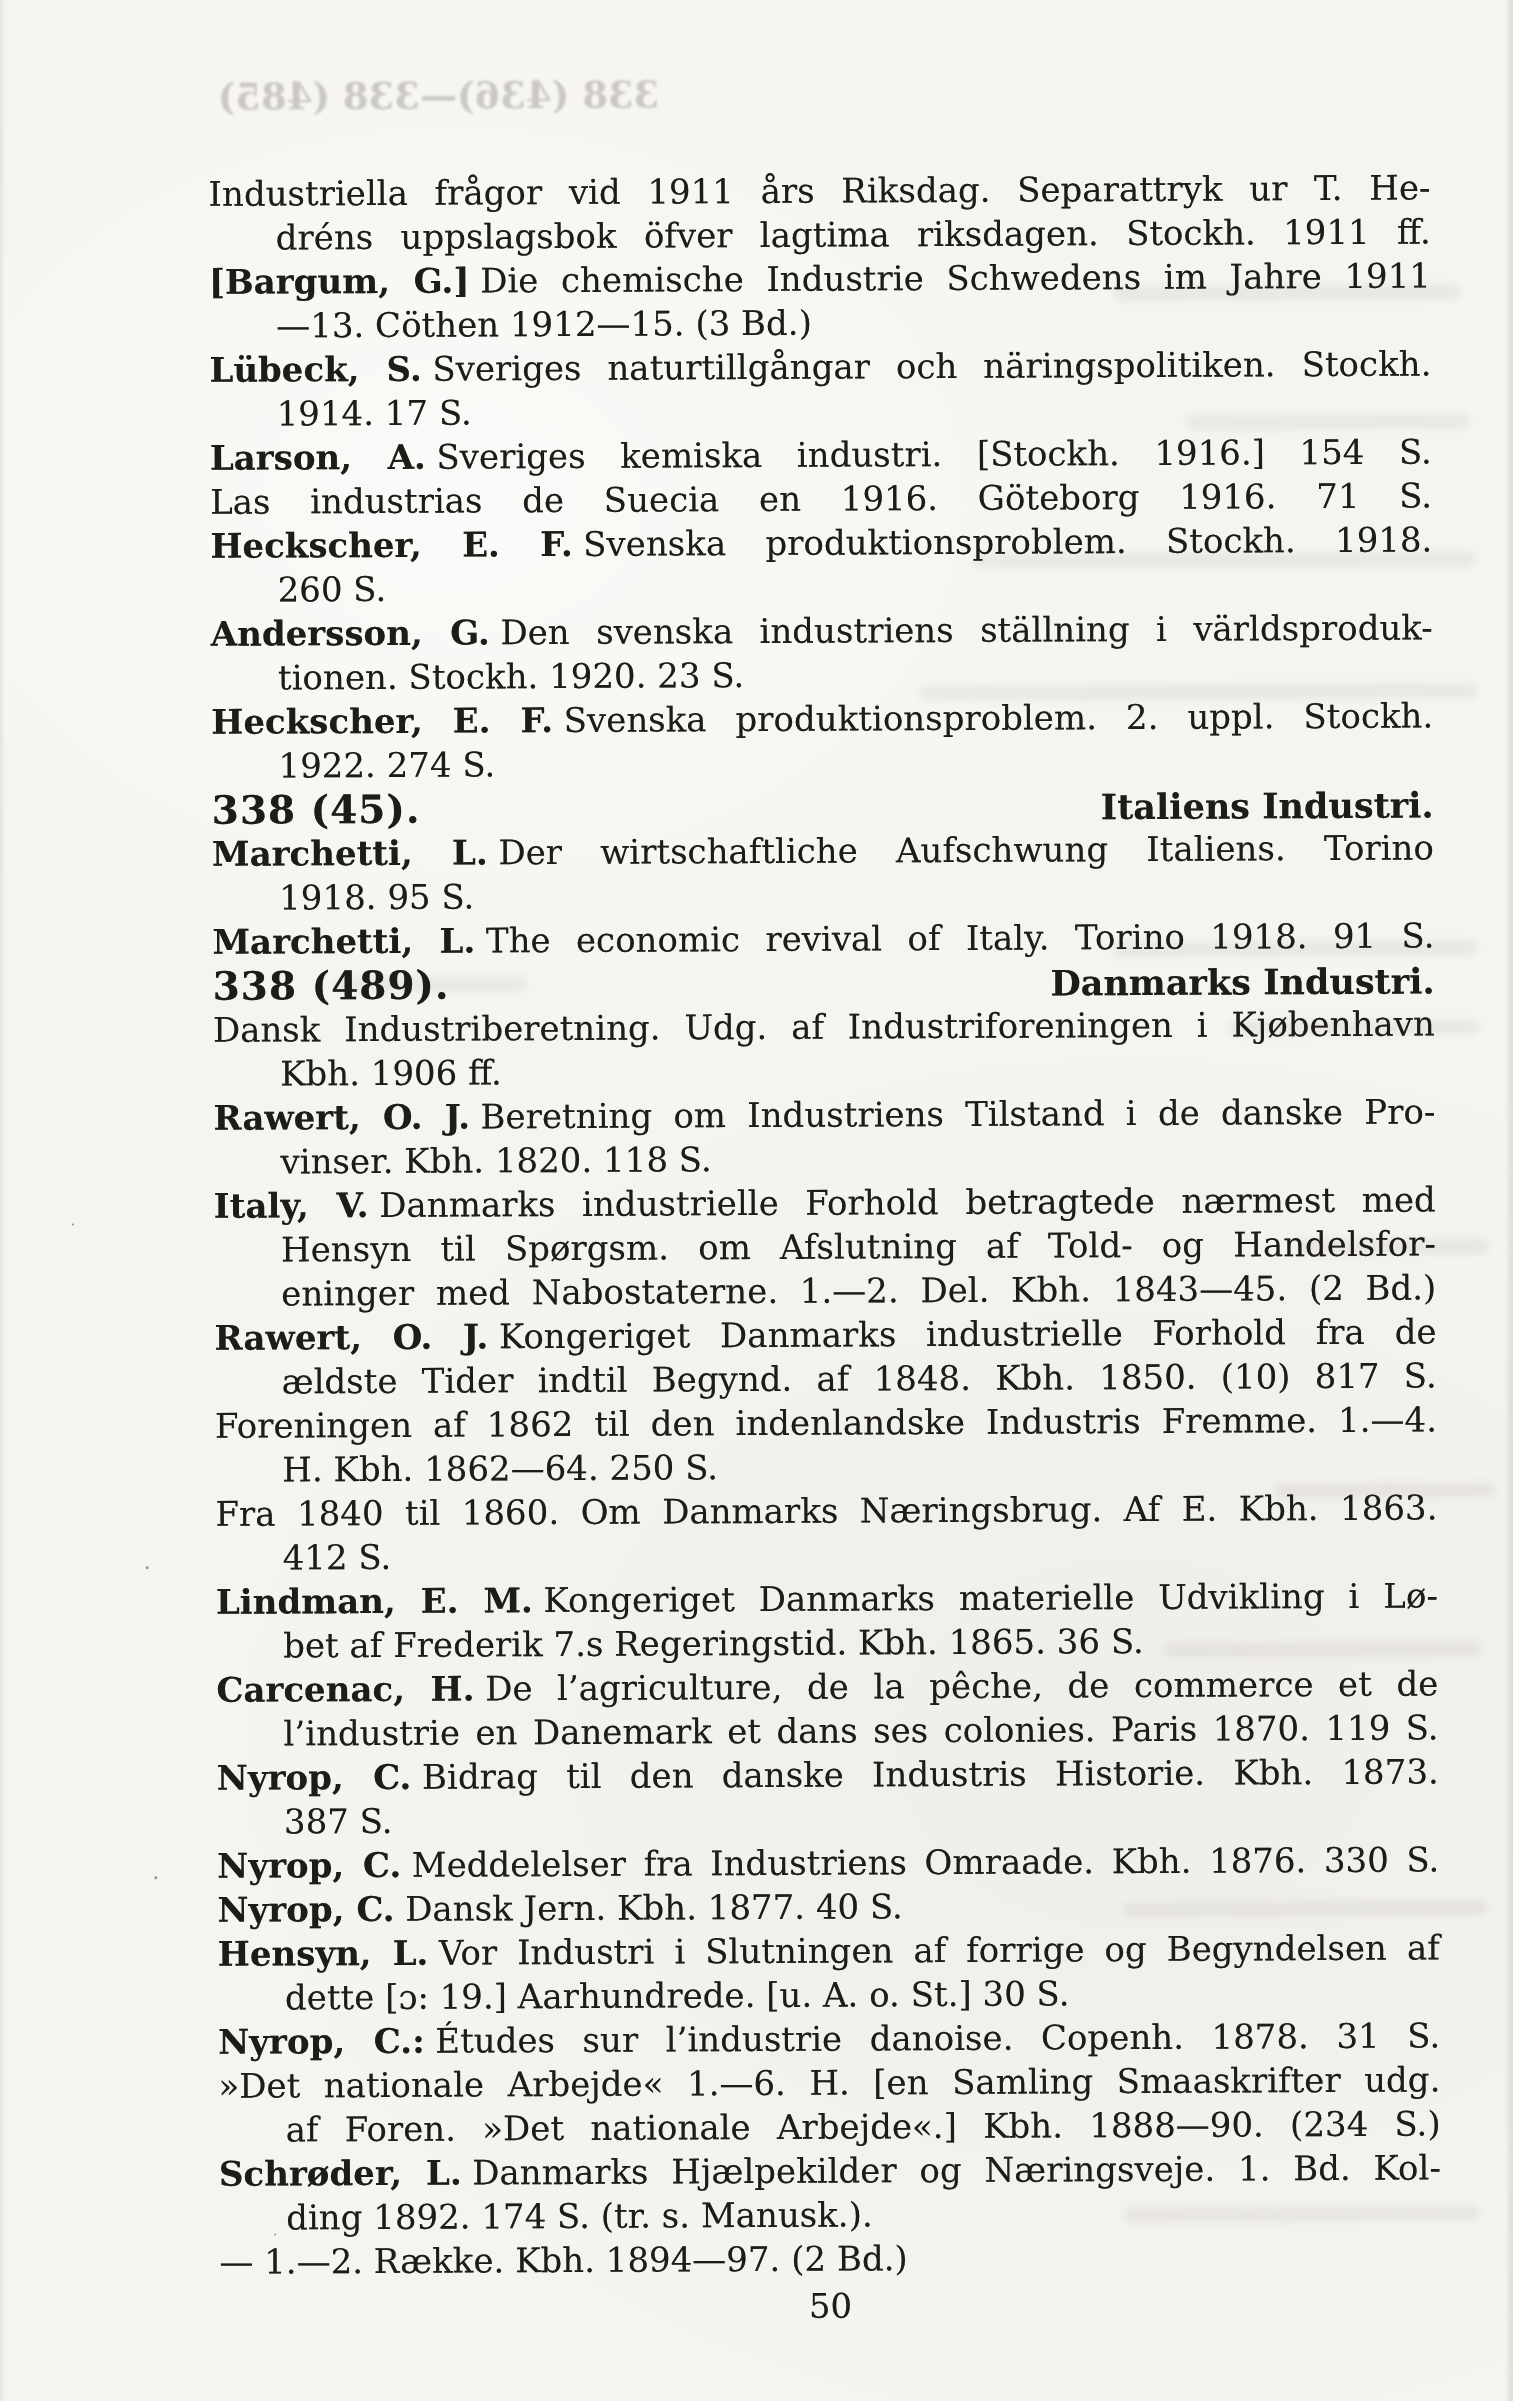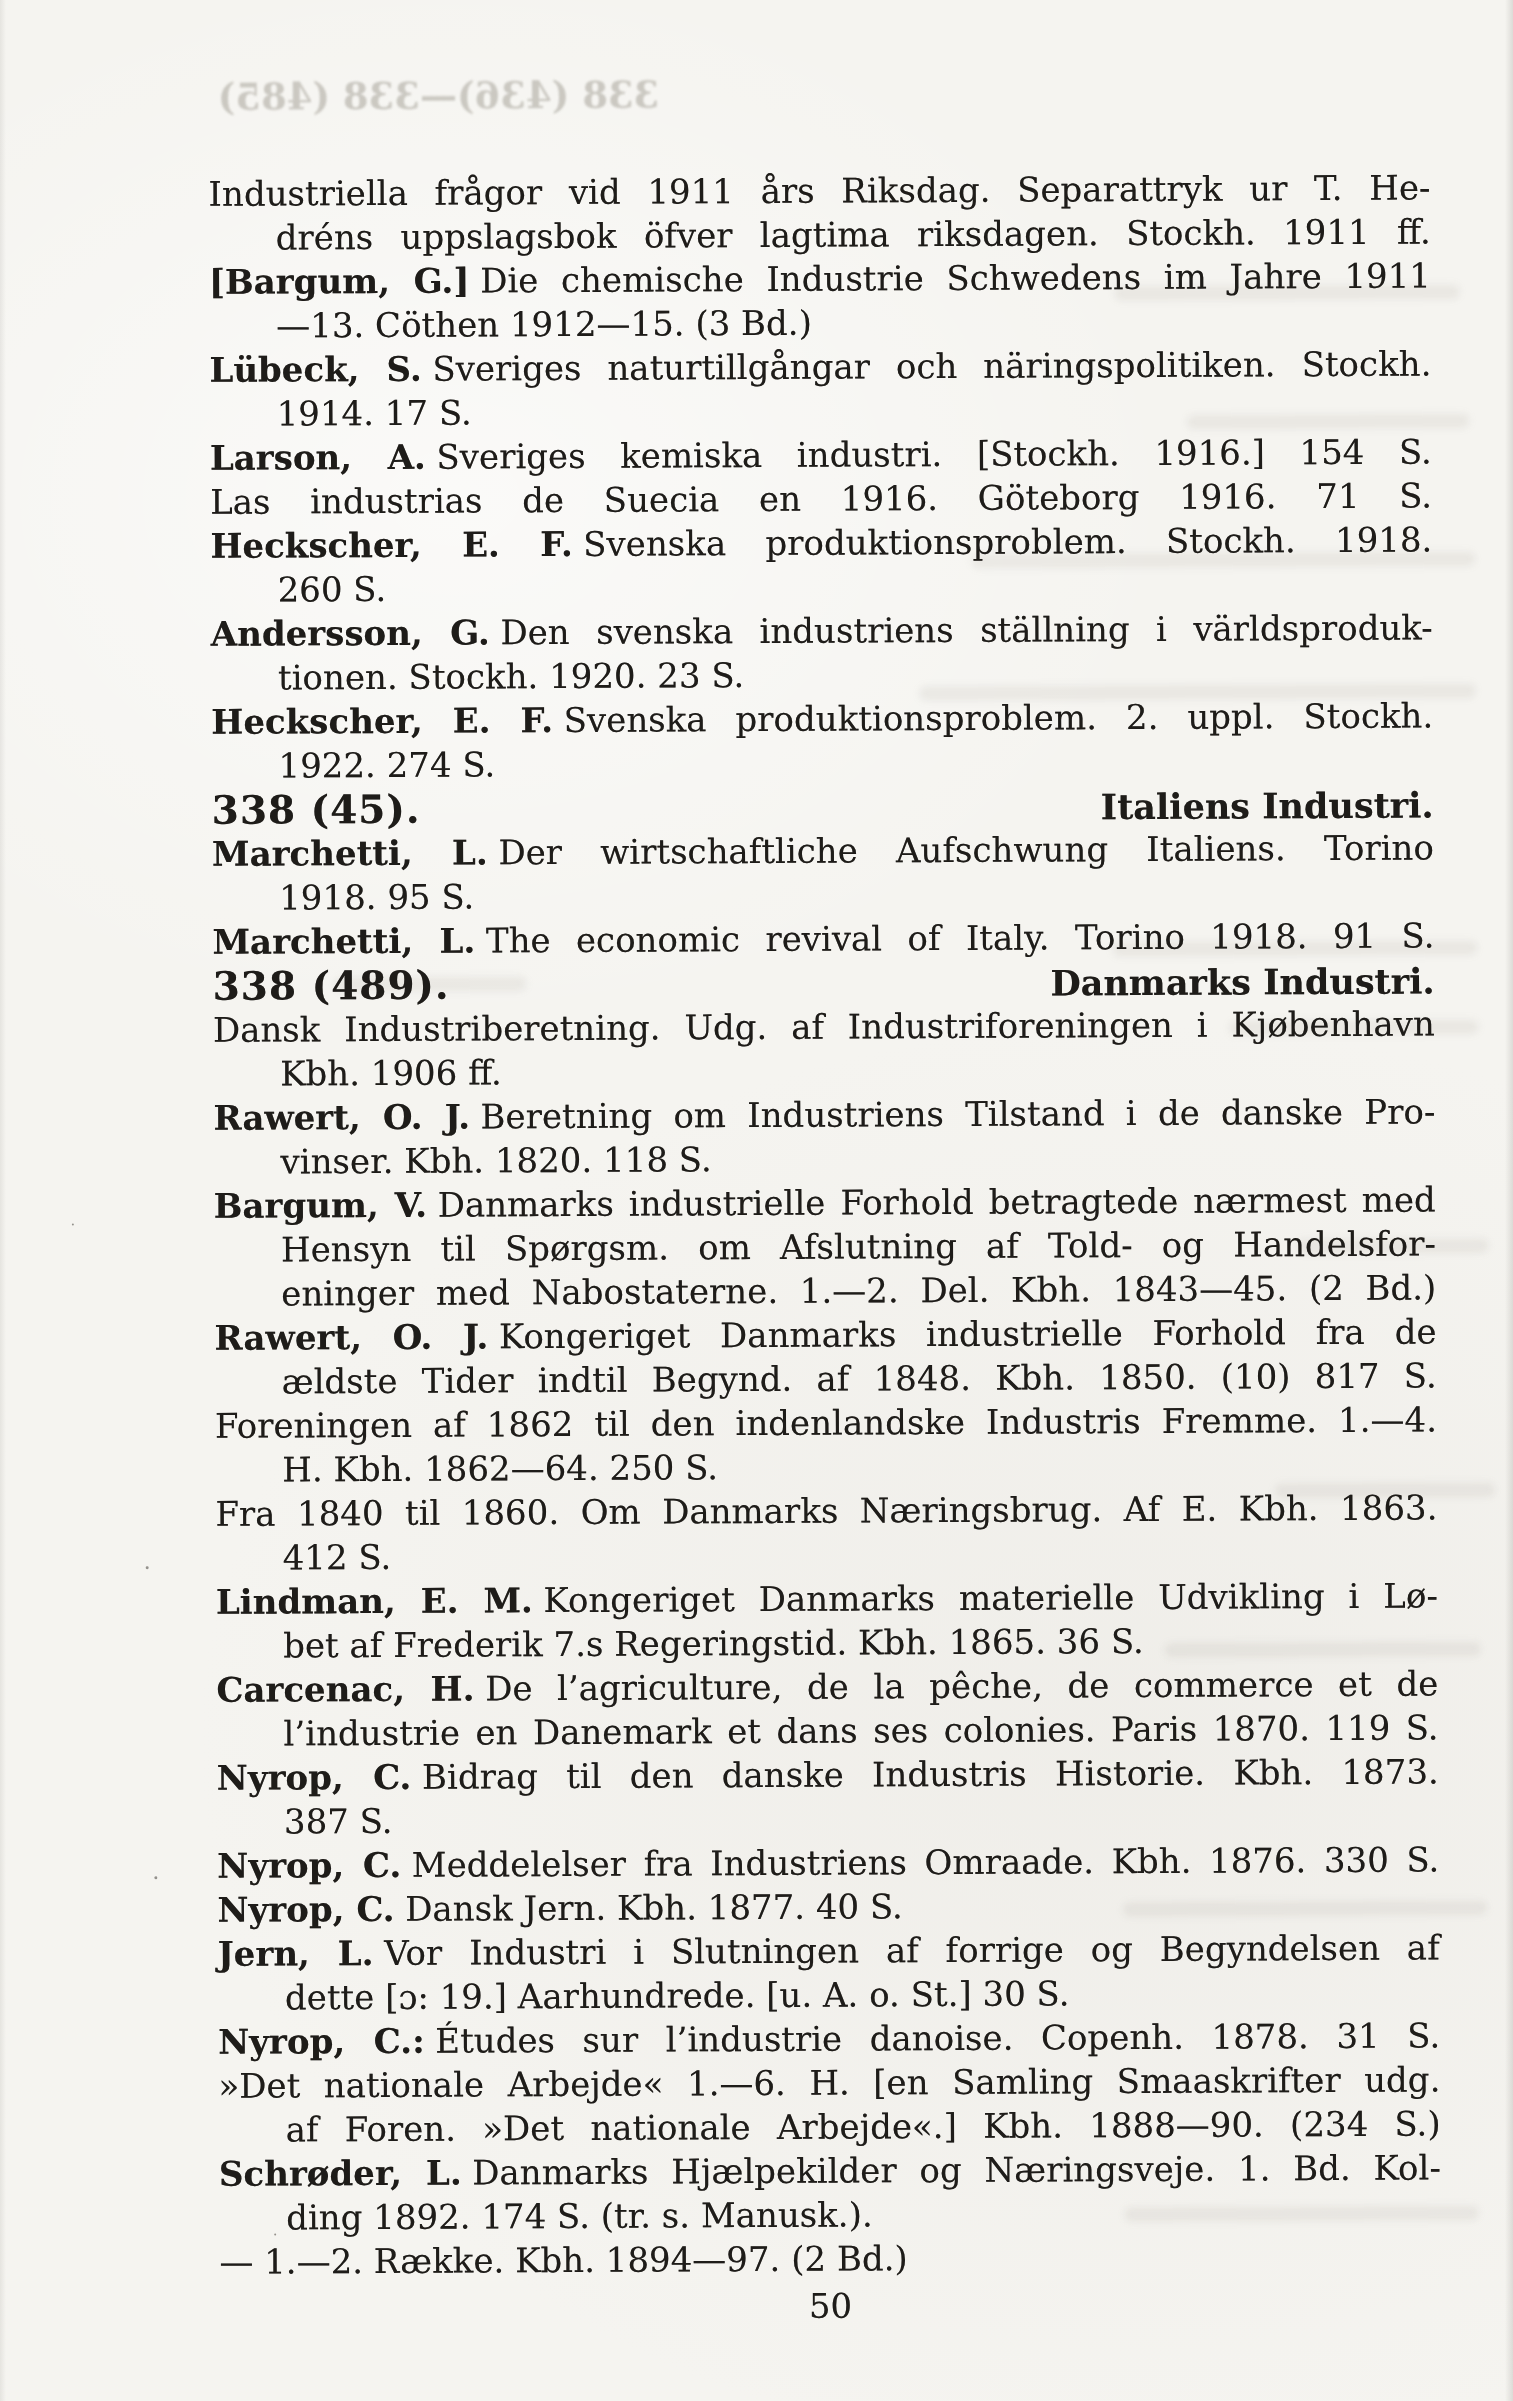--- a/index.html
+++ b/index.html
@@ -95,38 +95,38 @@
       <div class="line nj cont">1918. 95 S.</div>
       <div class="line j"><span class="b">Marchetti, L.</span>The economic revival of Italy. Torino 1918. 91 S.</div>
       <div class="line heading">
         <span class="h-left">338 (489).</span>
         <span class="h-right">Danmarks Industri.</span>
       </div>
       <div class="line j">Dansk Industriberetning. Udg. af Industriforeningen i Kjøbenhavn</div>
       <div class="line nj cont">Kbh. 1906 ff.</div>
       <div class="line j"><span class="b">Rawert, O. J.</span>Beretning om Industriens Tilstand i de danske Pro-</div>
       <div class="line nj cont">vinser. Kbh. 1820. 118 S.</div>
-      <div class="line j"><span class="b">Bargum, V.</span>Danmarks industrielle Forhold betragtede nærmest med</div>
+      <div class="line j"><span class="b">Italy, V.</span>Danmarks industrielle Forhold betragtede nærmest med</div>
       <div class="line j cont">Hensyn til Spørgsm. om Afslutning af Told- og Handelsfor-</div>
       <div class="line j cont">eninger med Nabostaterne. 1.—2. Del. Kbh. 1843—45. (2 Bd.)</div>
       <div class="line j"><span class="b">Rawert, O. J.</span>Kongeriget Danmarks industrielle Forhold fra de</div>
       <div class="line j cont">ældste Tider indtil Begynd. af 1848. Kbh. 1850. (10) 817 S.</div>
       <div class="line j">Foreningen af 1862 til den indenlandske Industris Fremme. 1.—4.</div>
       <div class="line nj cont">H. Kbh. 1862—64. 250 S.</div>
       <div class="line j">Fra 1840 til 1860. Om Danmarks Næringsbrug. Af E. Kbh. 1863.</div>
       <div class="line nj cont">412 S.</div>
       <div class="line j"><span class="b">Lindman, E. M.</span>Kongeriget Danmarks materielle Udvikling i Lø-</div>
       <div class="line nj cont">bet af Frederik 7.s Regeringstid. Kbh. 1865. 36 S.</div>
       <div class="line j"><span class="b">Carcenac, H.</span>De l’agriculture, de la pêche, de commerce et de</div>
       <div class="line j cont">l’industrie en Danemark et dans ses colonies. Paris 1870. 119 S.</div>
       <div class="line j"><span class="b">Nyrop, C.</span>Bidrag til den danske Industris Historie. Kbh. 1873.</div>
       <div class="line nj cont">387 S.</div>
       <div class="line j"><span class="b">Nyrop, C.</span>Meddelelser fra Industriens Omraade. Kbh. 1876. 330 S.</div>
       <div class="line nj"><span class="b">Nyrop, C.</span>Dansk Jern. Kbh. 1877. 40 S.</div>
-      <div class="line j"><span class="b">Jern, L.</span>Vor Industri i Slutningen af forrige og Begyndelsen af</div>
+      <div class="line j"><span class="b">Hensyn, L.</span>Vor Industri i Slutningen af forrige og Begyndelsen af</div>
       <div class="line nj cont">dette [ɔ: 19.] Aarhundrede. [u. A. o. St.] 30 S.</div>
       <div class="line j"><span class="b">Nyrop, C.:</span>Études sur l’industrie danoise. Copenh. 1878. 31 S.</div>
       <div class="line j">»Det nationale Arbejde« 1.—6. H. [en Samling Smaaskrifter udg.</div>
       <div class="line j cont">af Foren. »Det nationale Arbejde«.] Kbh. 1888—90. (234 S.)</div>
       <div class="line j"><span class="b">Schrøder, L.</span>Danmarks Hjælpekilder og Næringsveje. 1. Bd. Kol-</div>
       <div class="line nj cont">ding 1892. 174 S. (tr. s. Manusk.).</div>
       <div class="line nj">— 1.—2. Række. Kbh. 1894—97. (2 Bd.)</div>
     </div>
 
   <div id="page-number">50</div>

